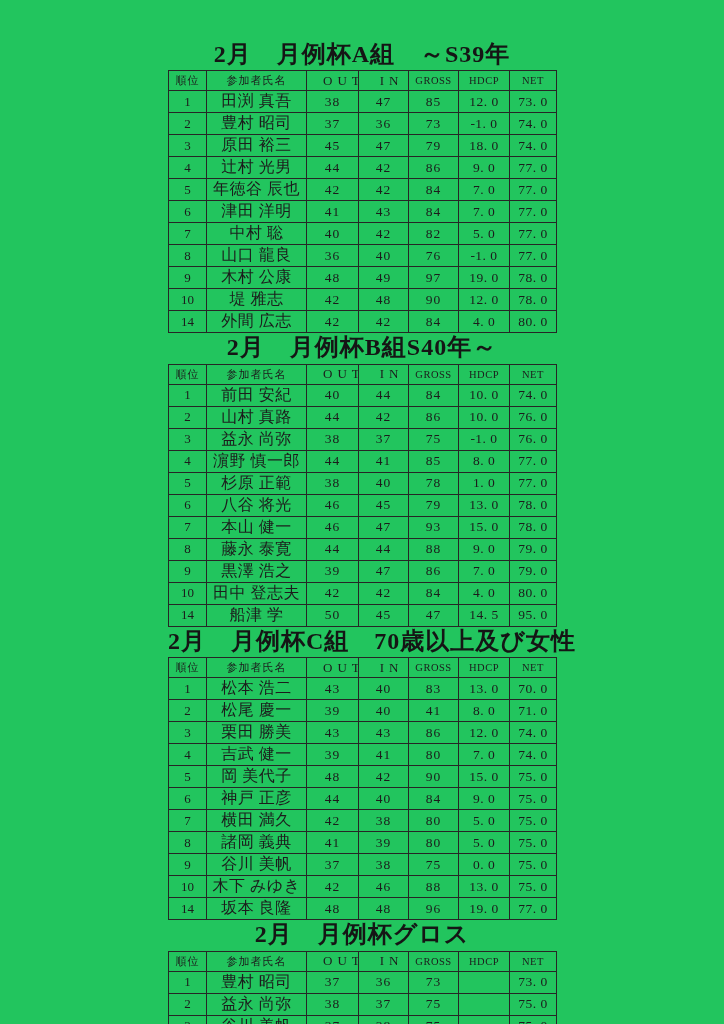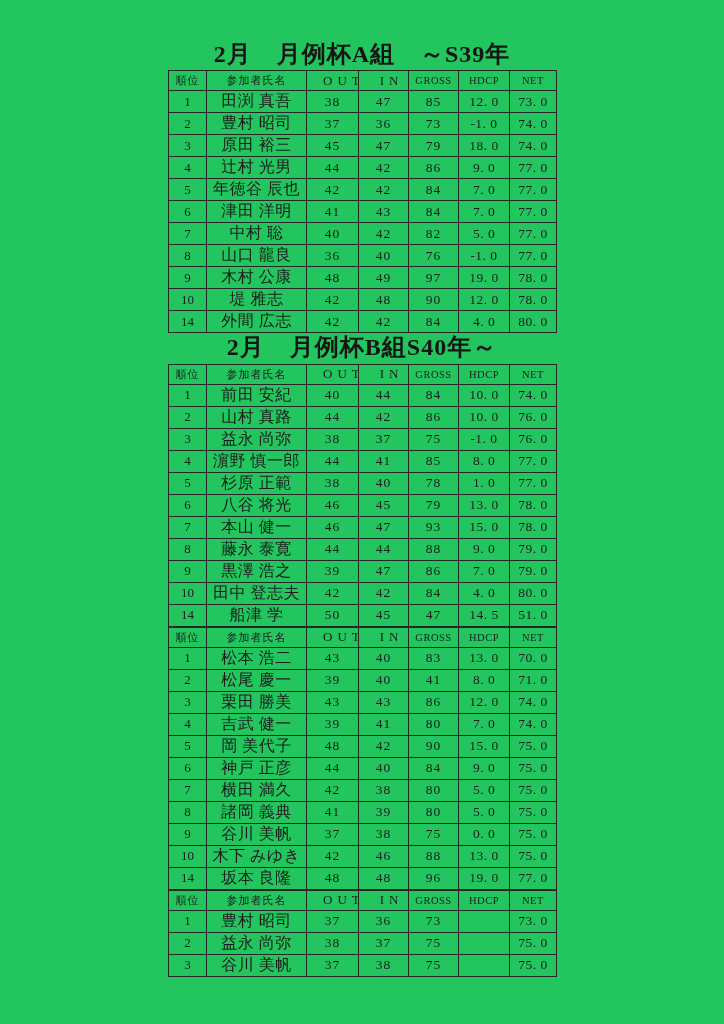--- a/index.html
+++ b/index.html
@@ -304,27 +304,28 @@
               <td class="c5">4. 0</td>
               <td class="c6">80. 0</td>
             </tr>
             <tr>
               <td class="c0">14</td>
               <td class="c1">船津 学</td>
               <td class="c2">50</td>
               <td class="c3">45</td>
               <td class="c4">47</td>
               <td class="c5">14. 5</td>
-              <td class="c6">51. 0</td>
+              <td class="c6">95. 0</td>
             </tr>
           </tbody>
     </table>
   </section>
 
   <section class="result-section">
+    <h2 class="table-title">2月　月例杯C組　70歳以上及び女性</h2>
     <table class="results-table">
       <colgroup>
         <col style="width:38px">
             <col style="width:100px">
             <col style="width:52px">
         <col style="width:50px">
             <col style="width:50px">
             <col style="width:51px">
         <col style="width:47px">
       </colgroup>
@@ -437,20 +438,21 @@
               <td class="c3">48</td>
               <td class="c4">96</td>
               <td class="c5">19. 0</td>
               <td class="c6">77. 0</td>
             </tr>
           </tbody>
     </table>
   </section>
 
   <section class="result-section">
+    <h2 class="table-title">2月　月例杯グロス</h2>
     <table class="results-table">
       <colgroup>
         <col style="width:38px">
             <col style="width:100px">
             <col style="width:52px">
         <col style="width:50px">
             <col style="width:50px">
             <col style="width:51px">
         <col style="width:47px">
       </colgroup>

